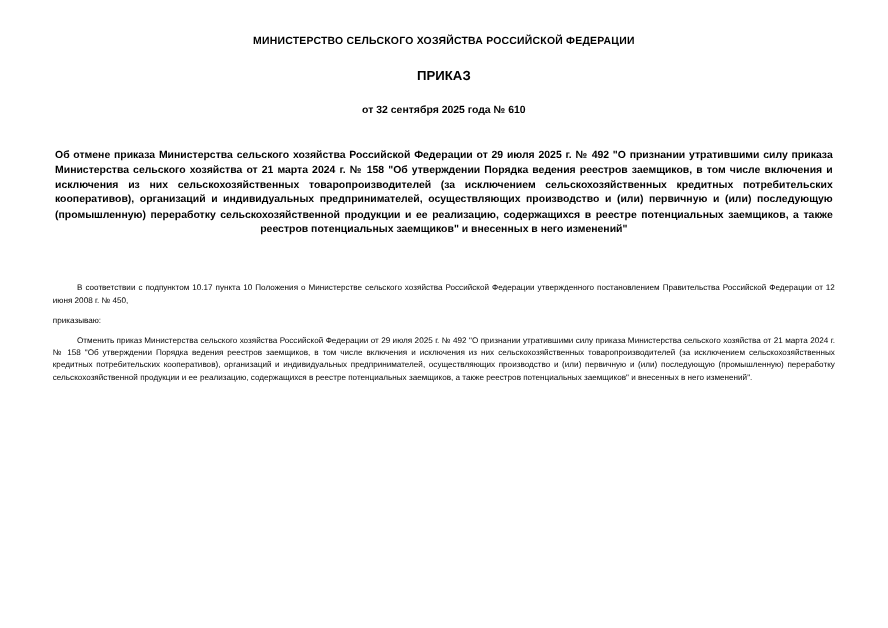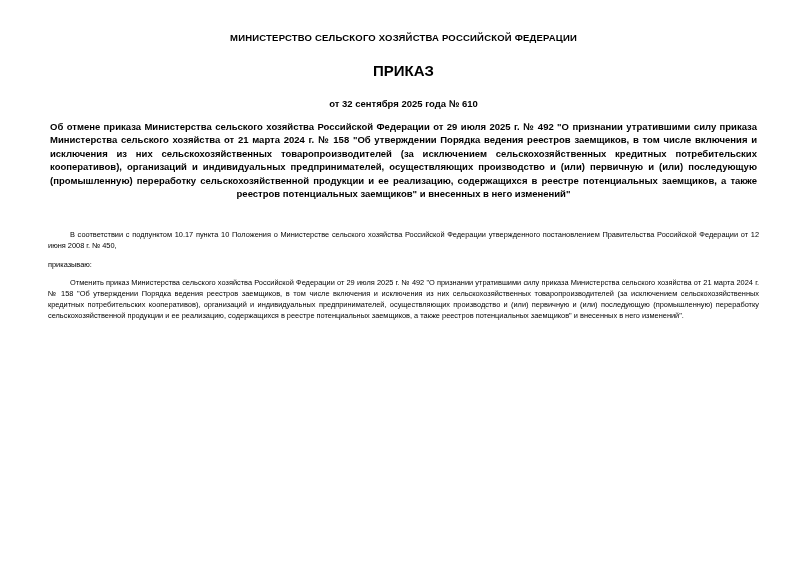--- a/index.html
+++ b/index.html
@@ -24,41 +24,41 @@
   .ministry {
     text-align: center;
     font-weight: bold;
     font-size: 9.5px;
     letter-spacing: 0.2px;
     margin-top: 4px;
   }
   .doctype {
     text-align: center;
     font-weight: bold;
-    font-size: 15px;
+    font-size: 12px;
     margin-top: 19px;
   }
   .docdate {
     text-align: center;
     font-weight: bold;
     font-size: 9.5px;
     margin-top: 19px;
   }
   .title {
     font-weight: bold;
     font-size: 9.5px;
     text-align: justify;
     text-align-last: center;
     line-height: 1.42;
-    margin-top: 11px;
+    margin-top: 29px;
     margin-left: 2px;
     margin-right: 2px;
   }
   .body-block {
-    margin-top: 28px;
+    margin-top: 40px;
   }
   .para {
     font-size: 7.4px;
     line-height: 1.5;
     text-align: justify;
     margin-bottom: 2px;
   }
   .para.indent {
     text-indent: 22px;
   }

